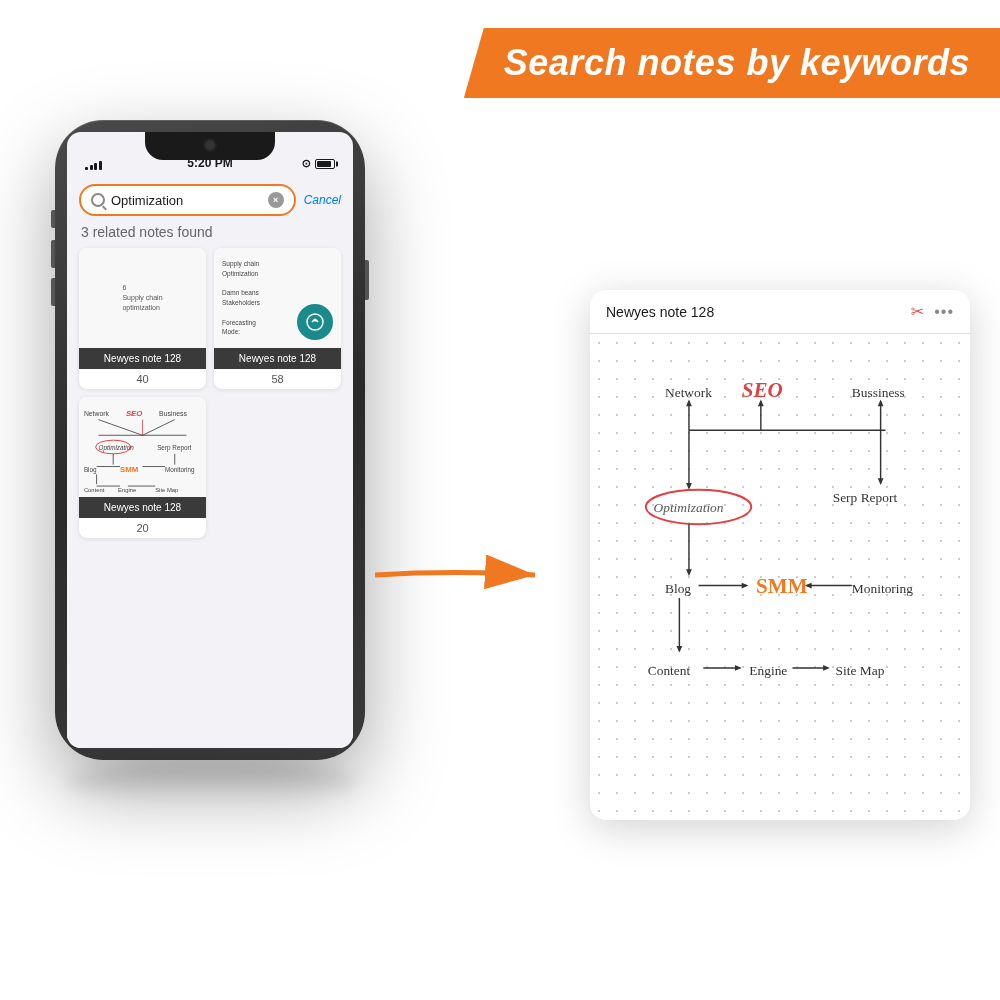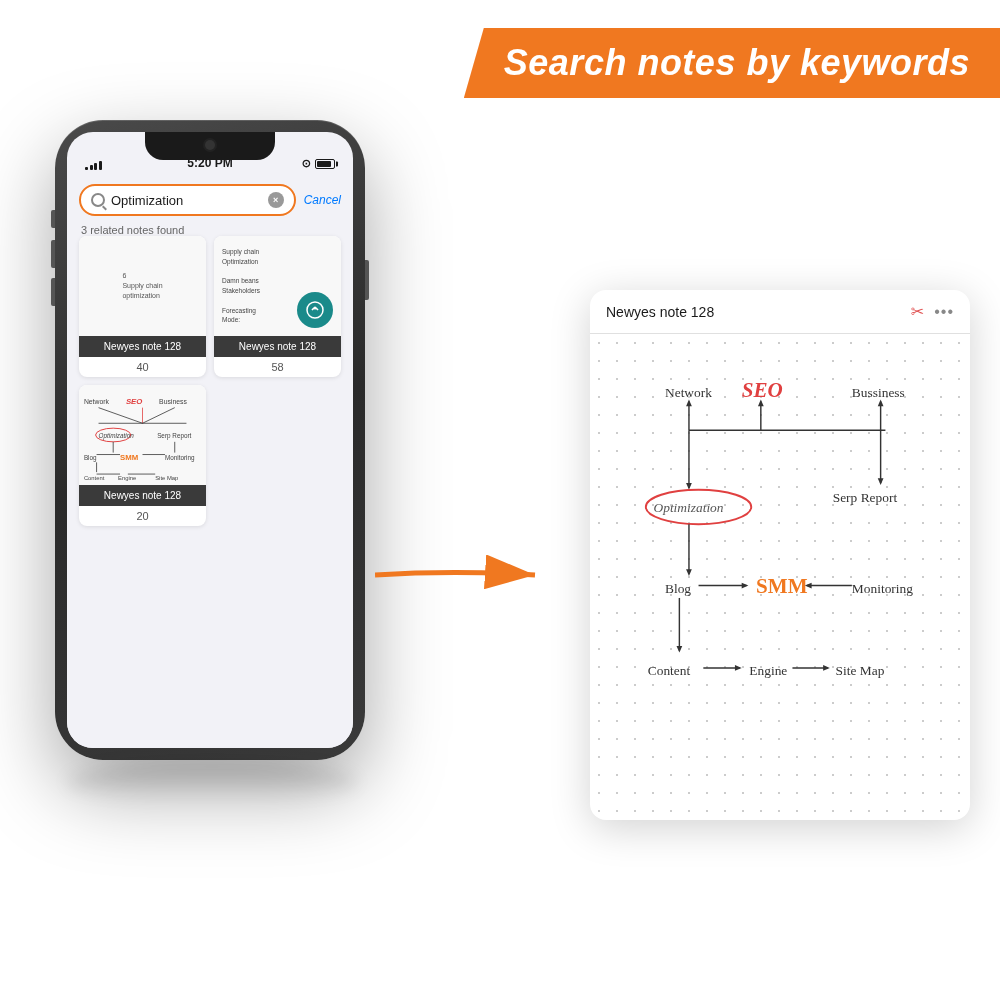--- a/index.html
+++ b/index.html
@@ -45,21 +45,21 @@
       border-radius: 48px;
       box-shadow: 0 30px 80px rgba(0,0,0,0.35), inset 0 1px 0 rgba(255,255,255,0.15);
     }
     .phone-inner {
       position: absolute;
       top: 12px;
       left: 12px;
       right: 12px;
       bottom: 12px;
       background: #f2f2f7;
-      border-radius: 26px;
+      border-radius: 14px;
       overflow: hidden;
     }
     
     .phone-notch {
       position: absolute;
       top: 0;
       left: 50%;
       transform: translateX(-50%);
       width: 130px;
       height: 28px;
@@ -172,23 +172,23 @@
     }
     .cancel-btn {
       font-size: 12px;
       color: #007aff;
       white-space: nowrap;
       font-style: italic;
     }
 
     
     .results-count {
-      font-size: 11px;
+      font-size: 14px;
       color: #666;
-      margin-bottom: 0;
+      margin-bottom: 8px;
       padding-left: 2px;
     }
 
     
     .notes-grid {
       display: grid;
       grid-template-columns: 1fr 1fr;
       gap: 8px;
     }
     .note-card {

